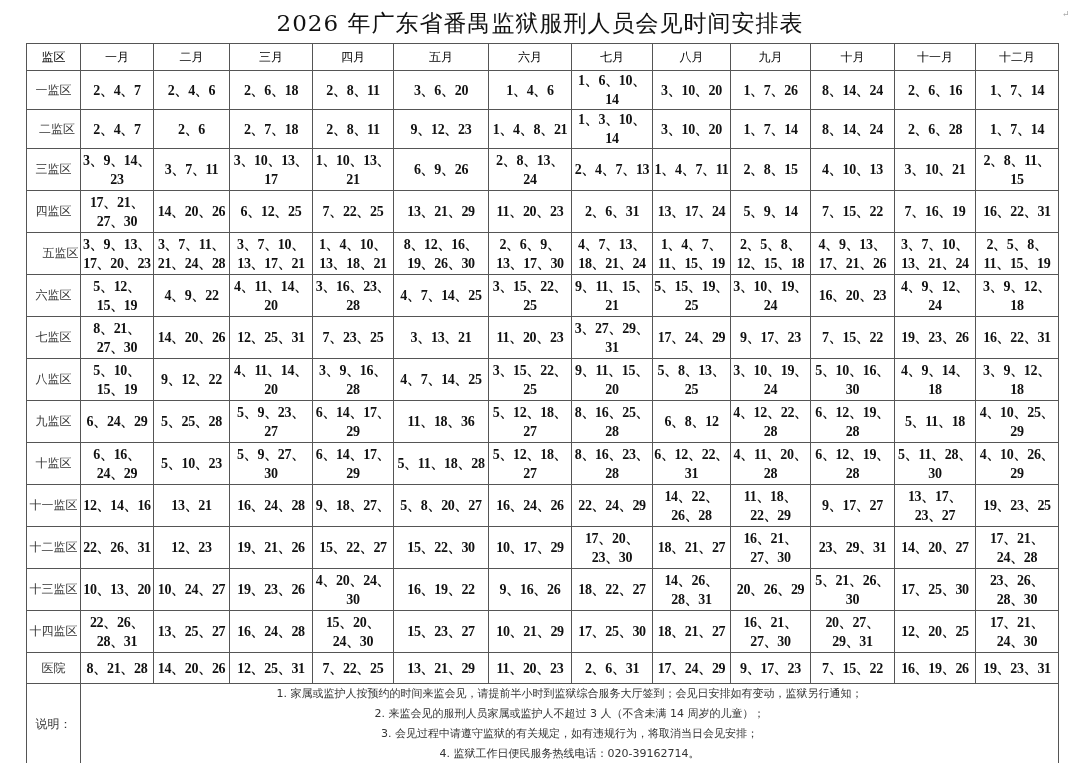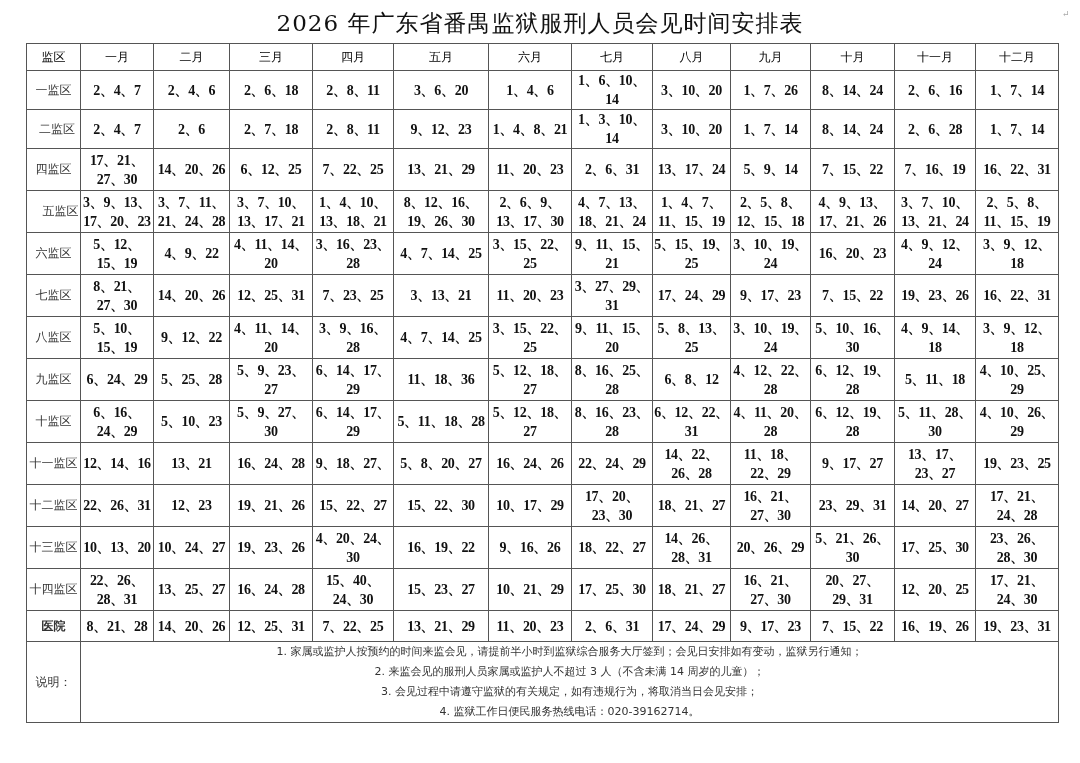--- a/index.html
+++ b/index.html
@@ -84,20 +84,35 @@
         <td class="cell">9、12、23</td>
         <td class="cell">1、4、8、21</td>
         <td class="cell">1、3、10、14</td>
         <td class="cell">3、10、20</td>
         <td class="cell">1、7、14</td>
         <td class="cell">8、14、24</td>
         <td class="cell">2、6、28</td>
         <td class="cell">1、7、14</td>
       </tr>
       <tr>
+        <td class="zone" style="height: 41px;">三监区</td>
+        <td class="cell">3、9、14、23</td>
+        <td class="cell">3、7、11</td>
+        <td class="cell">3、10、13、17</td>
+        <td class="cell">1、10、13、21</td>
+        <td class="cell">6、9、26</td>
+        <td class="cell">2、8、13、24</td>
+        <td class="cell">2、4、7、13</td>
+        <td class="cell">1、4、7、11</td>
+        <td class="cell">2、8、15</td>
+        <td class="cell">4、10、13</td>
+        <td class="cell">3、10、21</td>
+        <td class="cell">2、8、11、15</td>
+      </tr>
+      <tr>
         <td class="zone" style="height: 41px;">四监区</td>
         <td class="cell">17、21、27、30</td>
         <td class="cell">14、20、26</td>
         <td class="cell">6、12、25</td>
         <td class="cell">7、22、25</td>
         <td class="cell">13、21、29</td>
         <td class="cell">11、20、23</td>
         <td class="cell">2、6、31</td>
         <td class="cell">13、17、24</td>
         <td class="cell">5、9、14</td>
@@ -238,32 +253,32 @@
         <td class="cell">20、26、29</td>
         <td class="cell">5、21、26、30</td>
         <td class="cell">17、25、30</td>
         <td class="cell">23、26、28、30</td>
       </tr>
       <tr>
         <td class="zone" style="height: 41px; margin-top: 40px;">十四监区</td>
         <td class="cell">22、26、28、31</td>
         <td class="cell">13、25、27</td>
         <td class="cell">16、24、28</td>
-        <td class="cell">15、40、24、30</td>
+        <td class="cell">15、20、24、30</td>
         <td class="cell">15、23、27</td>
         <td class="cell">10、21、29</td>
         <td class="cell">17、25、30</td>
         <td class="cell">18、21、27</td>
         <td class="cell">16、21、27、30</td>
         <td class="cell">20、27、29、31</td>
         <td class="cell">12、20、25</td>
         <td class="cell">17、21、24、30</td>
       </tr>
       <tr>
-        <td class="zone" style="height: 30px; font-weight: bold;">医院</td>
+        <td class="zone" style="height: 30px;">医院</td>
         <td class="cell">8、21、28</td>
         <td class="cell">14、20、26</td>
         <td class="cell">12、25、31</td>
         <td class="cell">7、22、25</td>
         <td class="cell">13、21、29</td>
         <td class="cell">11、20、23</td>
         <td class="cell">2、6、31</td>
         <td class="cell">17、24、29</td>
         <td class="cell">9、17、23</td>
         <td class="cell">7、15、22</td>

